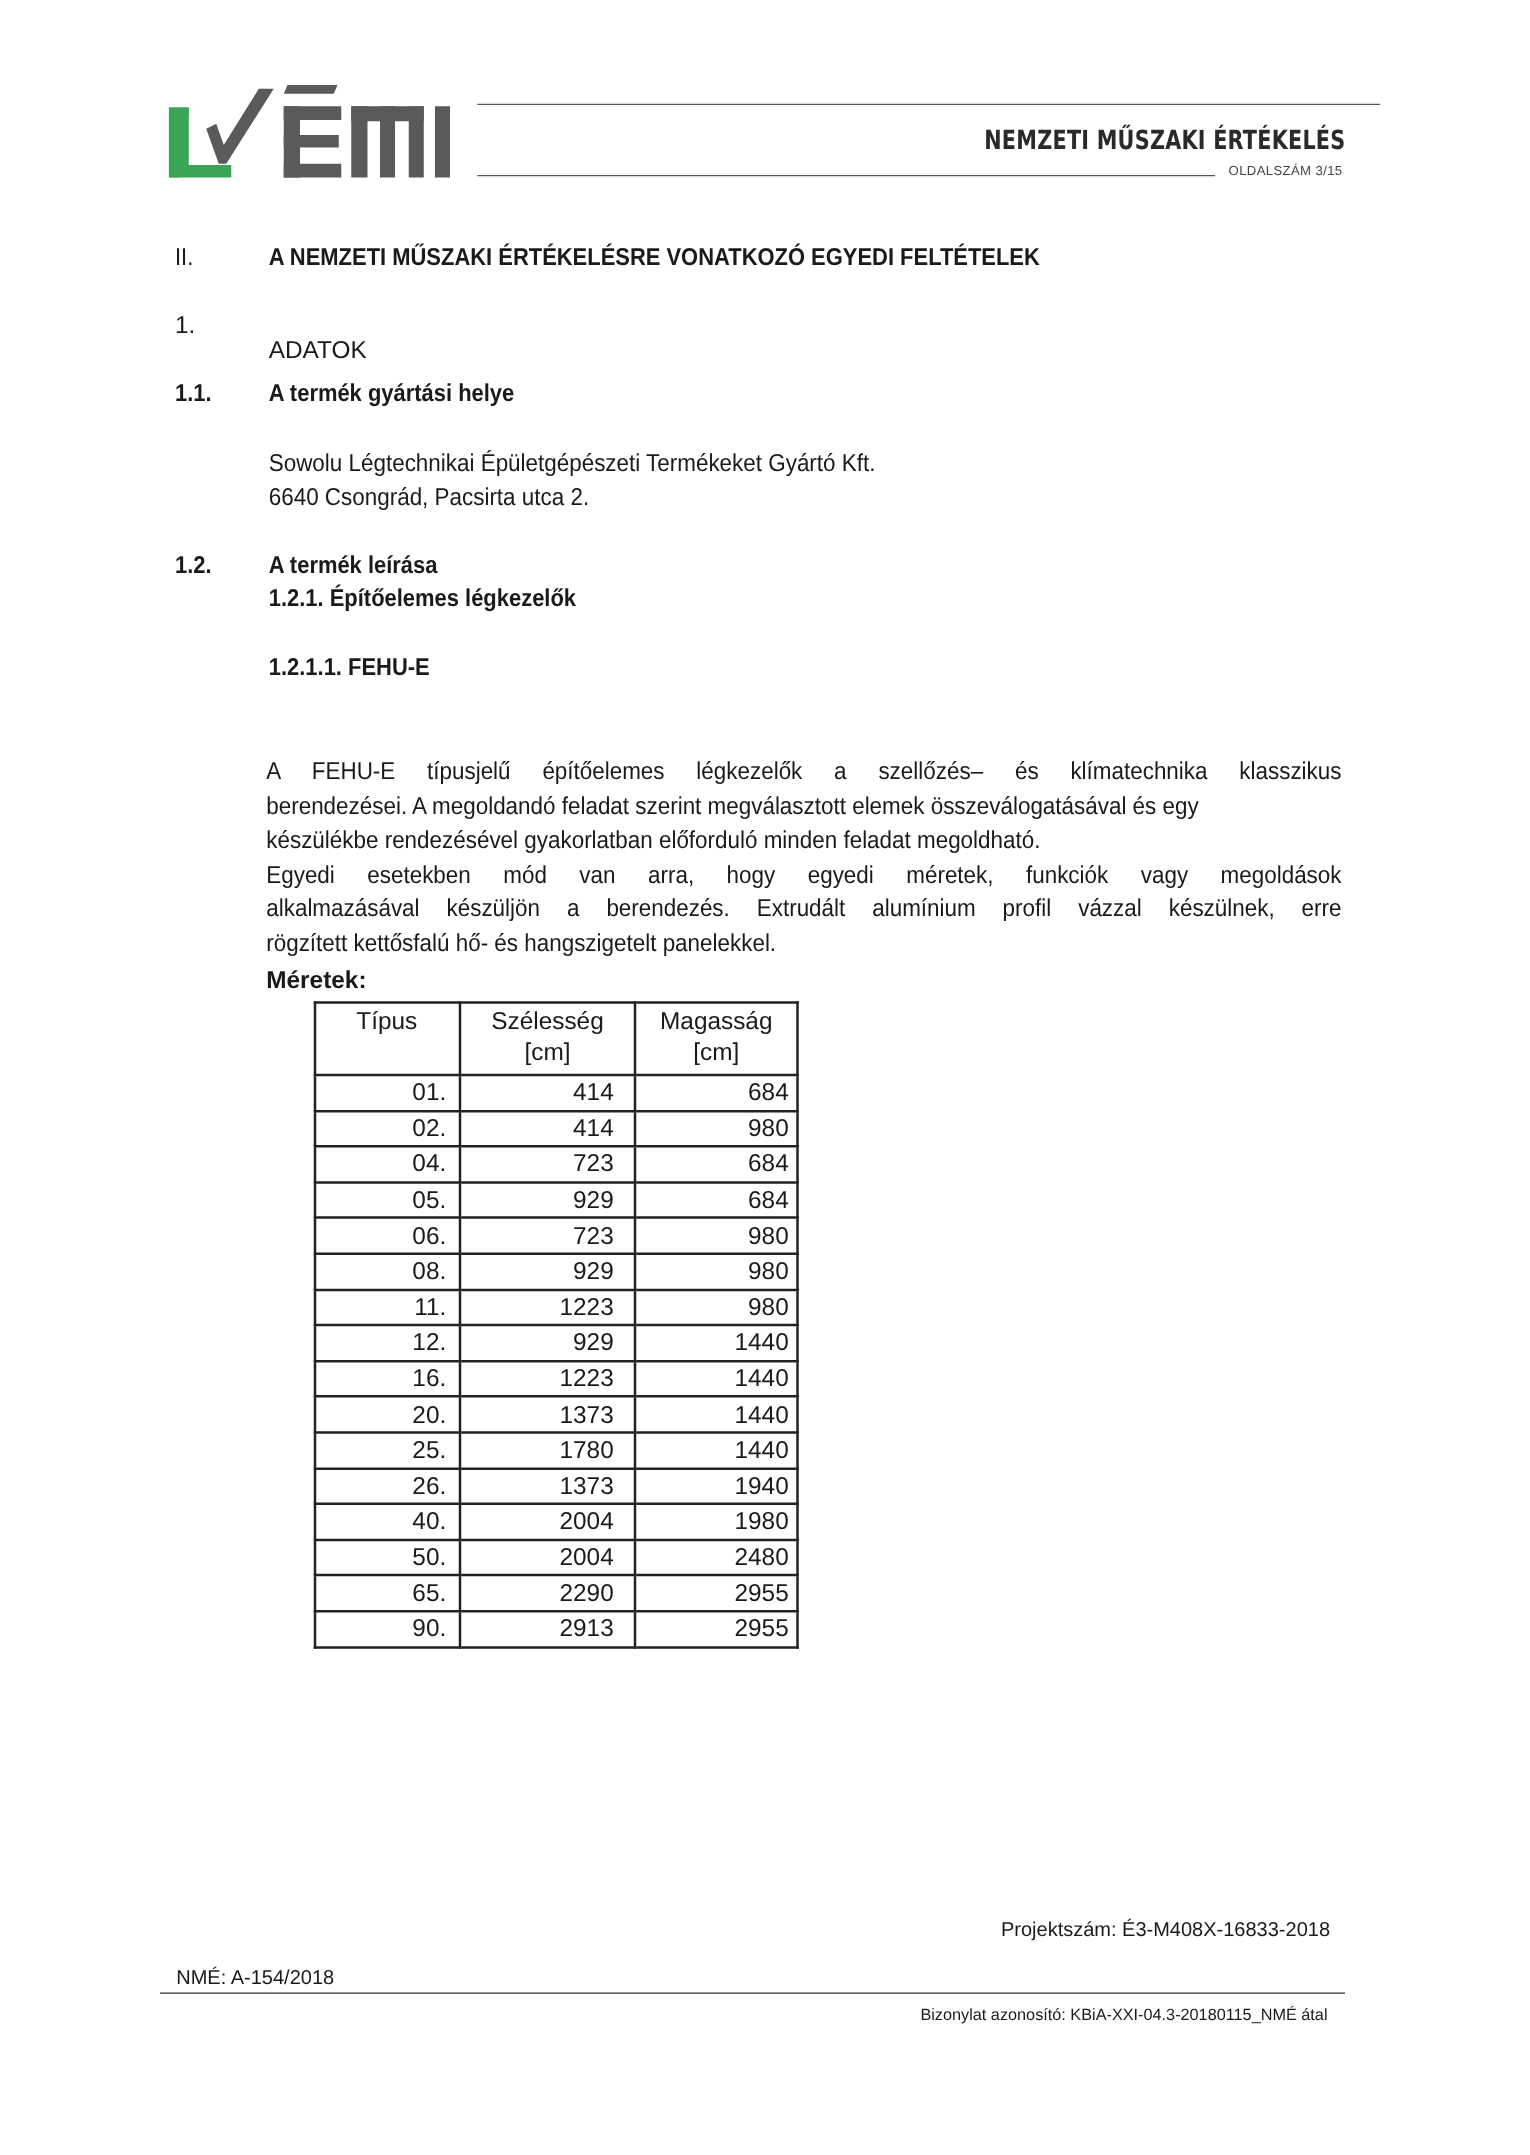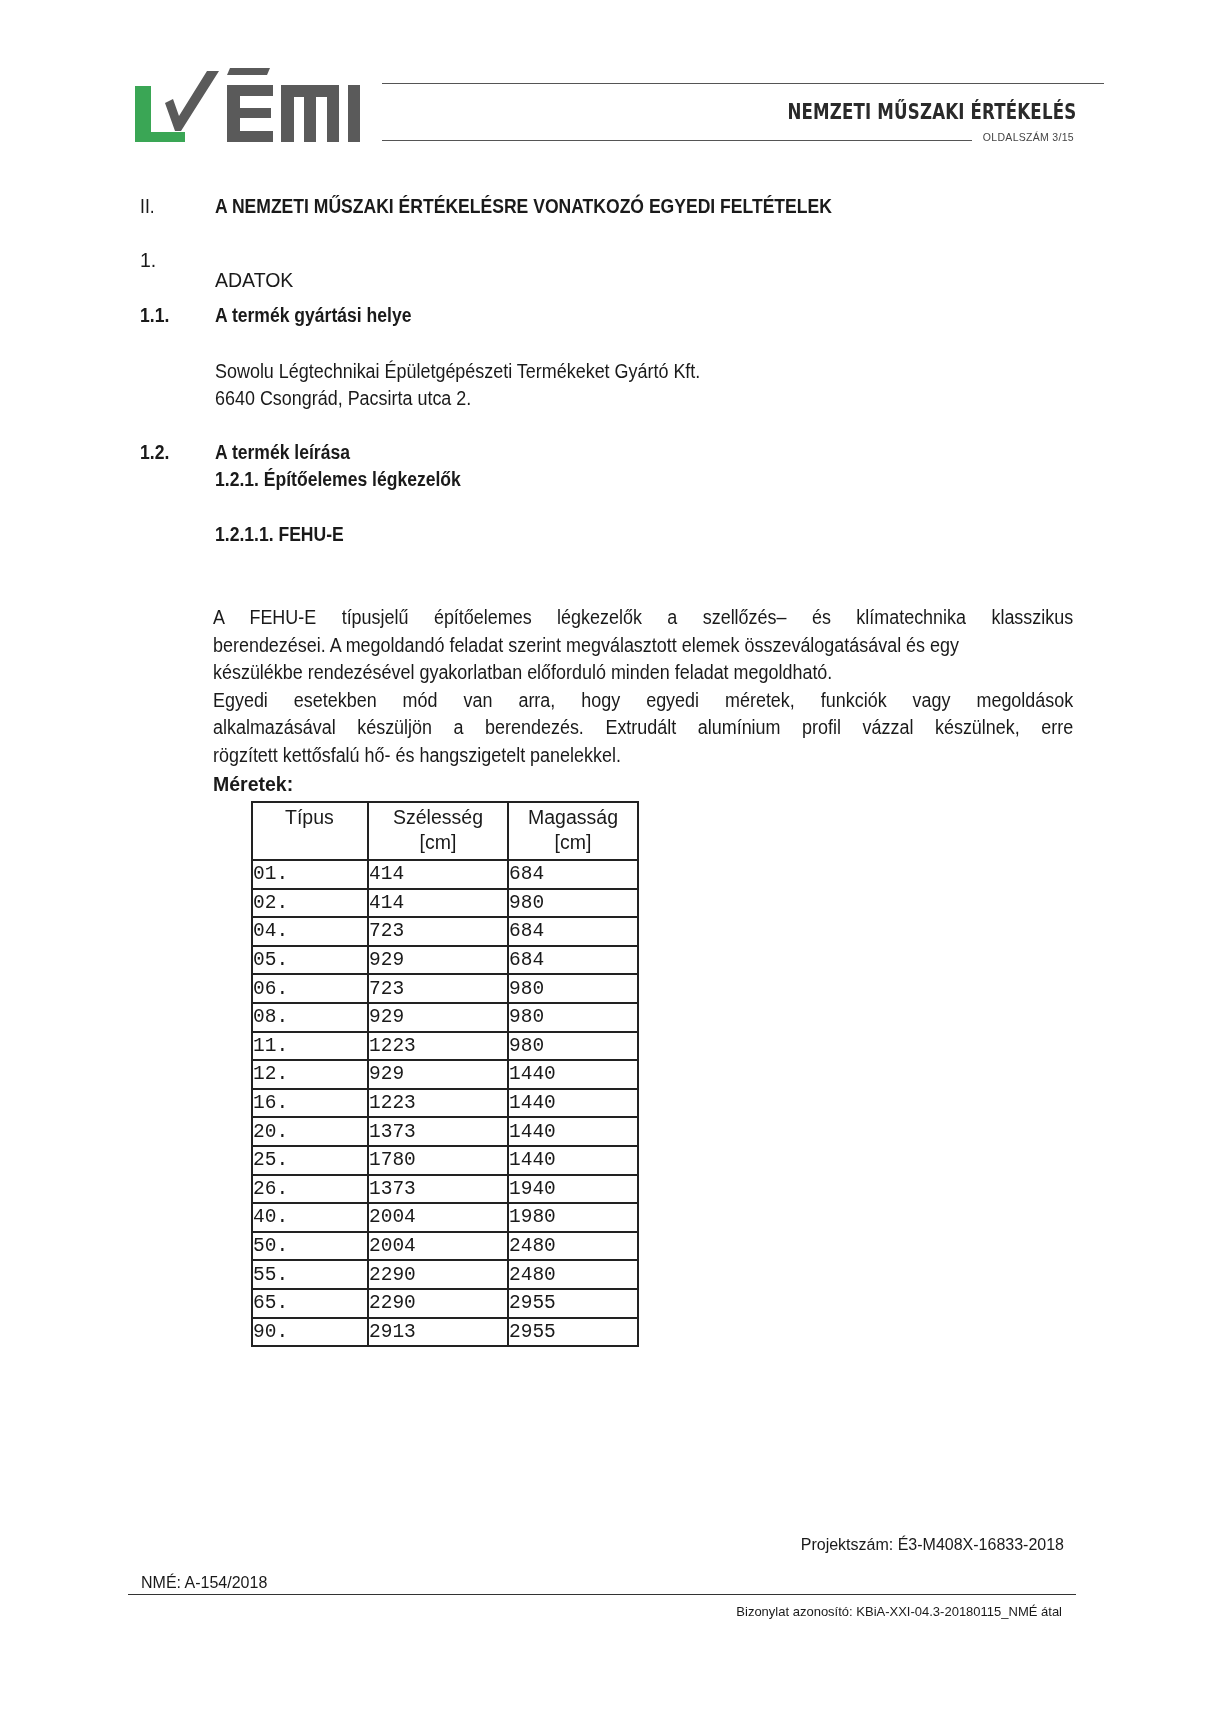--- a/index.html
+++ b/index.html
@@ -21,21 +21,21 @@
   .body-text { font-size: 19.5px; line-height: 27.5px; transform: scaleX(0.92); transform-origin: left; white-space: nowrap; }
   .para { left: 213px; width: 860px; font-size: 19.5px; line-height: 27.5px; }
   .para .line { display: block; white-space: nowrap; transform-origin: left; }
   .para .just { text-align: justify; text-align-last: justify; width: 935px; transform: scaleX(0.92); }
   .para .nojust { transform: scaleX(0.92); }
   
   .meretek { left: 213px; top: 773px; font-size: 19.5px; font-weight: bold; }
   table.dims { position: absolute; left: 251px; top: 801px; border-collapse: collapse; font-size: 19.5px; }
   table.dims th, table.dims td { border: 2px solid #222; padding: 0; }
   table.dims th { font-weight: normal; height: 54px; line-height: 25px; vertical-align: top; padding-top: 2px; text-align: center; }
-  table.dims td { height: 26.6px; line-height: 26px; padding-right: 10px; font-family: Liberation Mono, monospace; }
+  table.dims td { height: 26.6px; line-height: 26px; text-align: right; padding-right: 10px; }
   table.dims .c1 { width: 104px; }
   table.dims .c2 { width: 122px; padding-right: 16px; }
   table.dims .c3 { width: 122px; padding-right: 6px; }
   table.dims th.c1, table.dims th.c2, table.dims th.c3 { padding-right: 0; }
   table.dims th.c1 { text-align: left; padding-left: 32px; width: 82px; }
   
   .ft-left { left: 141px; top: 1574px; font-size: 16px; }
   .ft-line { left: 128px; top: 1594px; width: 948px; height: 1px; background: #333; }
   .ft-right { right: 160px; top: 1536px; font-size: 16px; }
   .ft-bizonylat { right: 162px; top: 1604px; font-size: 13px; }
@@ -170,25 +170,20 @@
         <td class="c1">40.</td>
         <td class="c2">2004</td>
         <td class="c3">1980</td>
       </tr>
     <tr>
         <td class="c1">50.</td>
         <td class="c2">2004</td>
         <td class="c3">2480</td>
       </tr>
     <tr>
-        <td class="c1">55.</td>
-        <td class="c2">2290</td>
-        <td class="c3">2480</td>
-      </tr>
-    <tr>
         <td class="c1">65.</td>
         <td class="c2">2290</td>
         <td class="c3">2955</td>
       </tr>
     <tr>
         <td class="c1">90.</td>
         <td class="c2">2913</td>
         <td class="c3">2955</td>
       </tr>
   </tbody>

